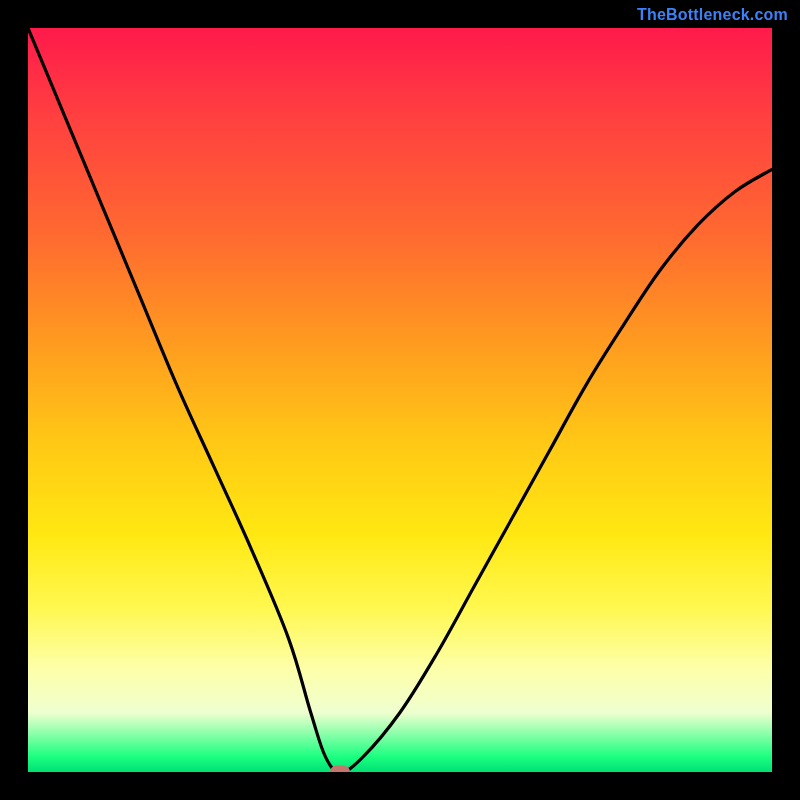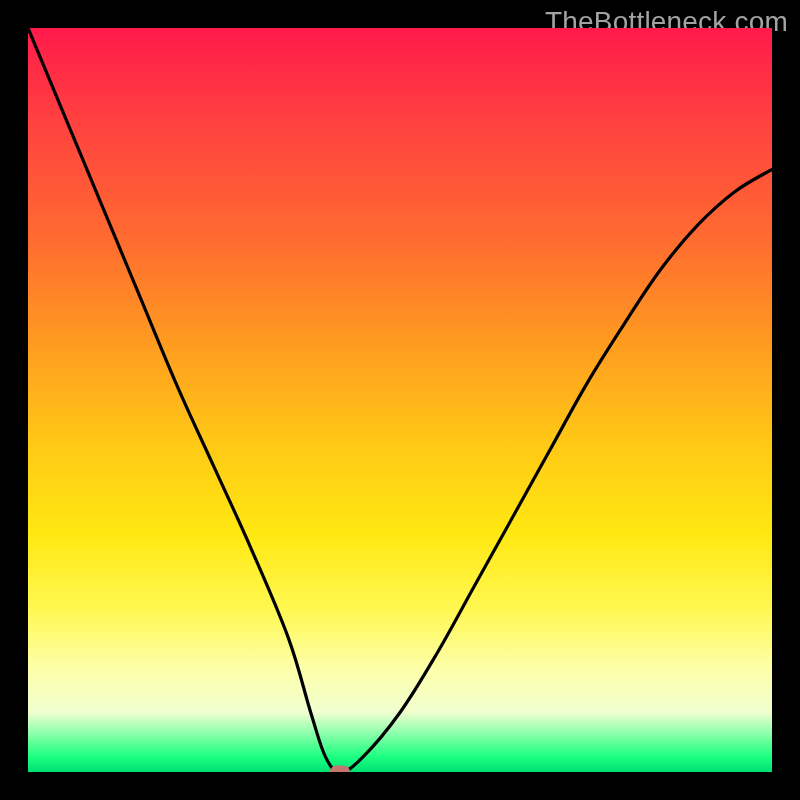--- a/index.html
+++ b/index.html
@@ -43,23 +43,23 @@
       #f0ffd0 92%,
       #1aff80 98%,
       #00e075 100%
     );
   }
   .watermark {
     position: absolute;
     top: 6px;
     right: 12px;
     font-family: Arial, Helvetica, sans-serif;
-    font-size: 28px;
-    font-weight: 400;
-    color: #a3a3a3;
+    font-size: 16px;
+    font-weight: 700;
+    color: #3b82f6;
     letter-spacing: 0.2px;
     user-select: none;
   }
   svg.curve {
     position: absolute;
     inset: 0;
   }
   .curve path {
     fill: none;
     stroke: #000;

